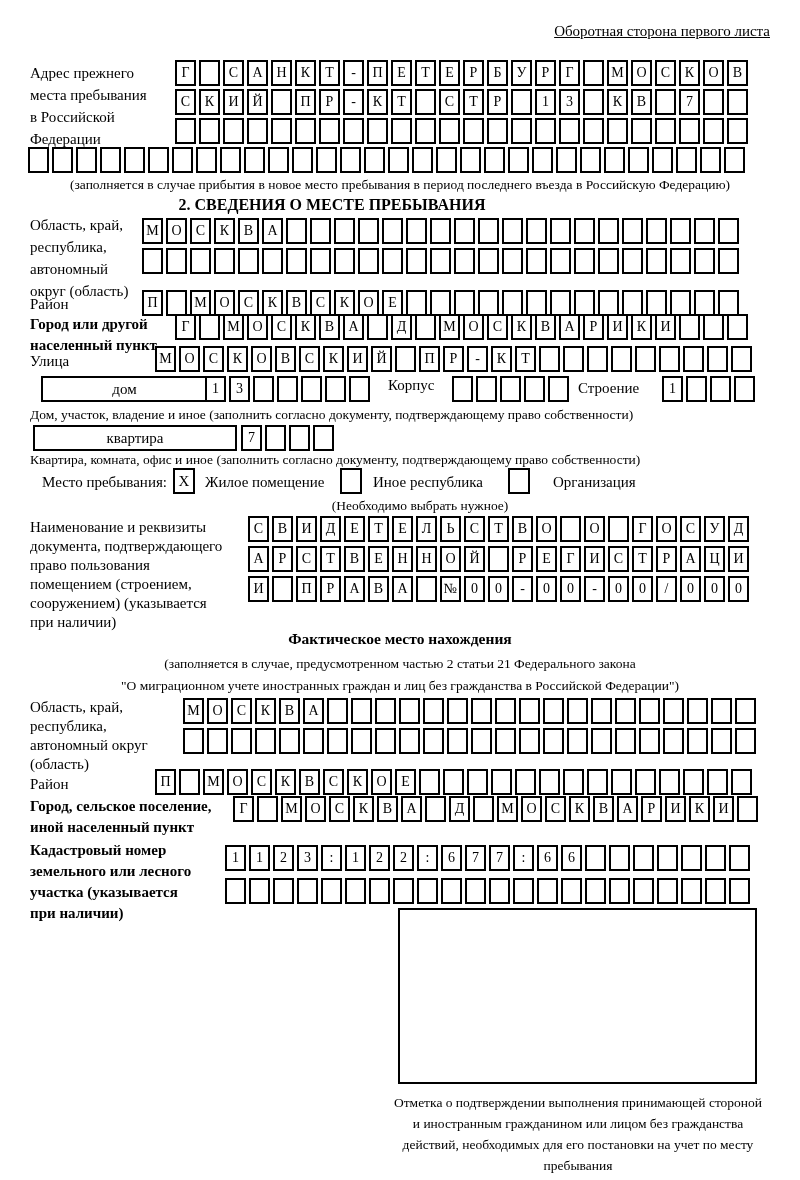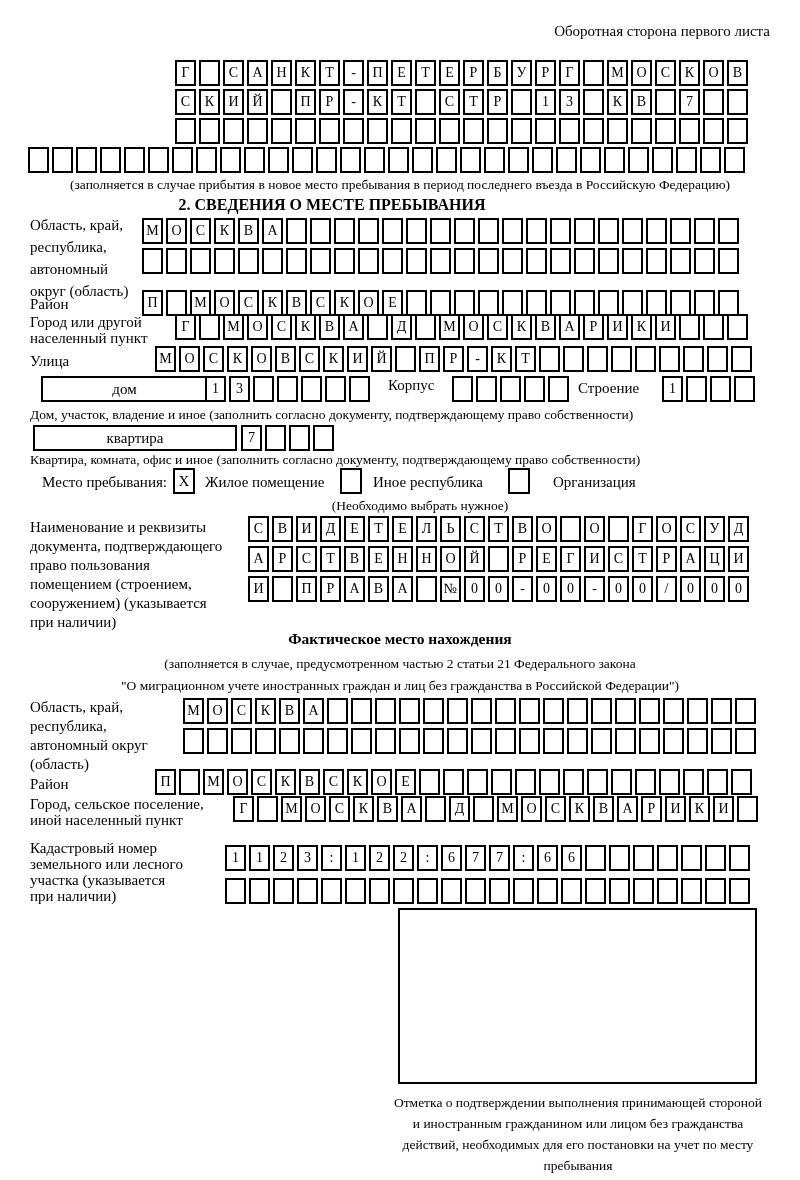--- a/index.html
+++ b/index.html
@@ -12,37 +12,41 @@
   .cell {
     width:17px; height:22px; border:2px solid #000; flex:0 0 auto;
     display:flex; align-items:center; justify-content:center;
     font-size:14px; line-height:1; background:#fff;
   }
   .cb {
     width:18px; height:22px; border:2px solid #000;
     display:flex; align-items:center; justify-content:center; font-size:15px; background:#fff;
   }
   .label { font-size:15px; line-height:22px; white-space:pre-line; }
-  .lh21 { line-height:16px; }
+  .lh21 { line-height:21px;font-weight:bold; }
   .lh19 { line-height:19px; }
   .note { font-size:13.5px; }
   .center { text-align:center; }
   .heading { font-weight:bold; font-size:16px; text-align:center; }
   .bigbox {
     border:2px solid #000; display:flex; align-items:center; justify-content:center;
     font-size:15px; background:#fff;
   }
 </style>
 </head>
 <body>
 
 <div class="canvas">
 
-  <div class="abs label" style="top:20px; right:30px;">Оборотная сторона первого листа</div>
-
+  <div class="abs label" style="top:20px; right:30px;text-decoration:underline;">Оборотная сторона первого листа</div>
+
+  <div class="abs label" style="left:30px; top:62px; width:150px;">Адрес прежнего
+места пребывания
+в Российской
+Федерации</div>
   <div class="abs grid" style="left:175px; top:60px;">
       <div class="cell">Г</div>
       <div class="cell"></div>
       <div class="cell">С</div>
       <div class="cell">А</div>
       <div class="cell">Н</div>
       <div class="cell">К</div>
       <div class="cell">Т</div>
       <div class="cell">-</div>
       <div class="cell">П</div>

